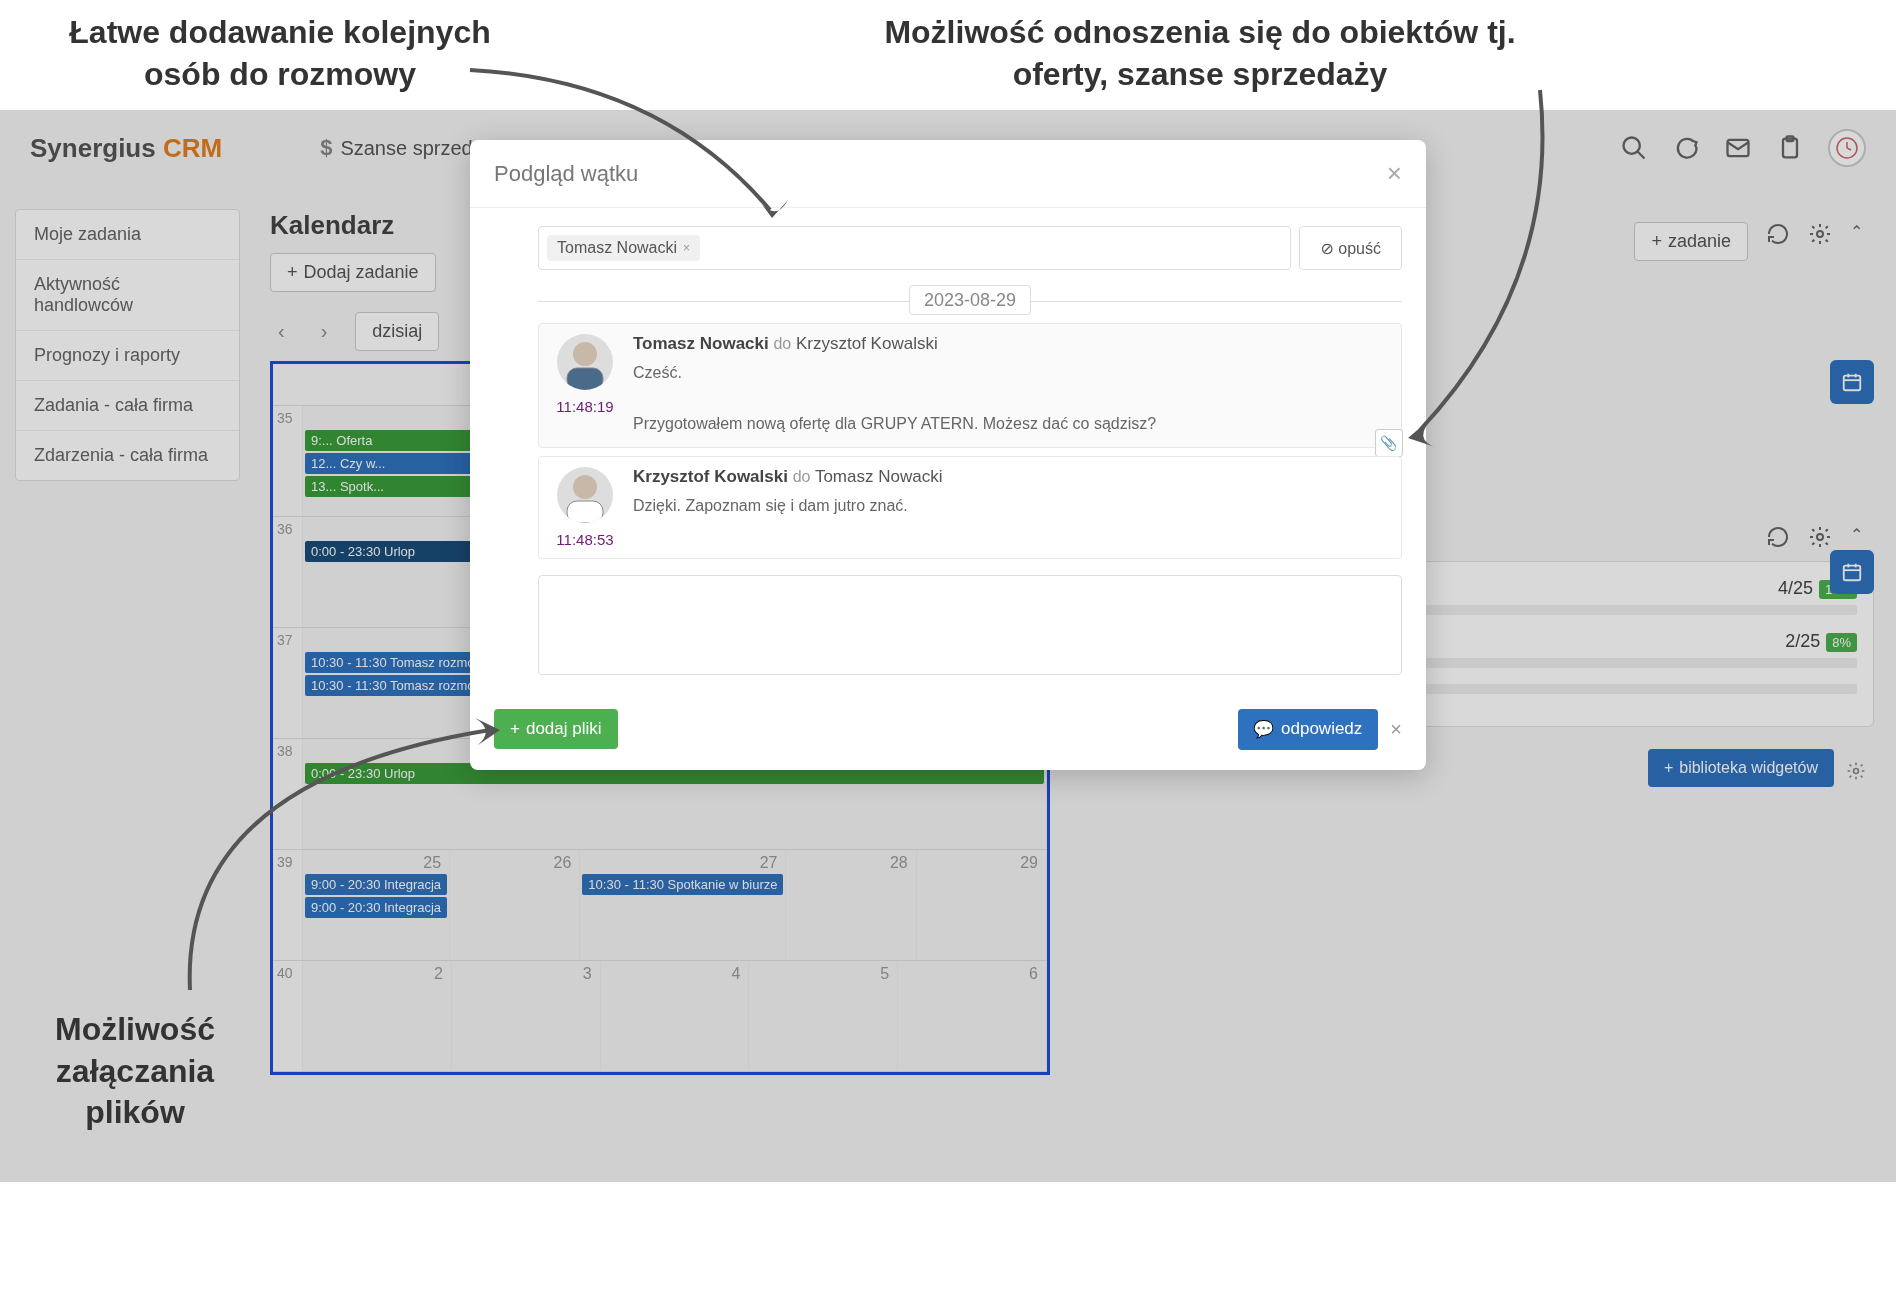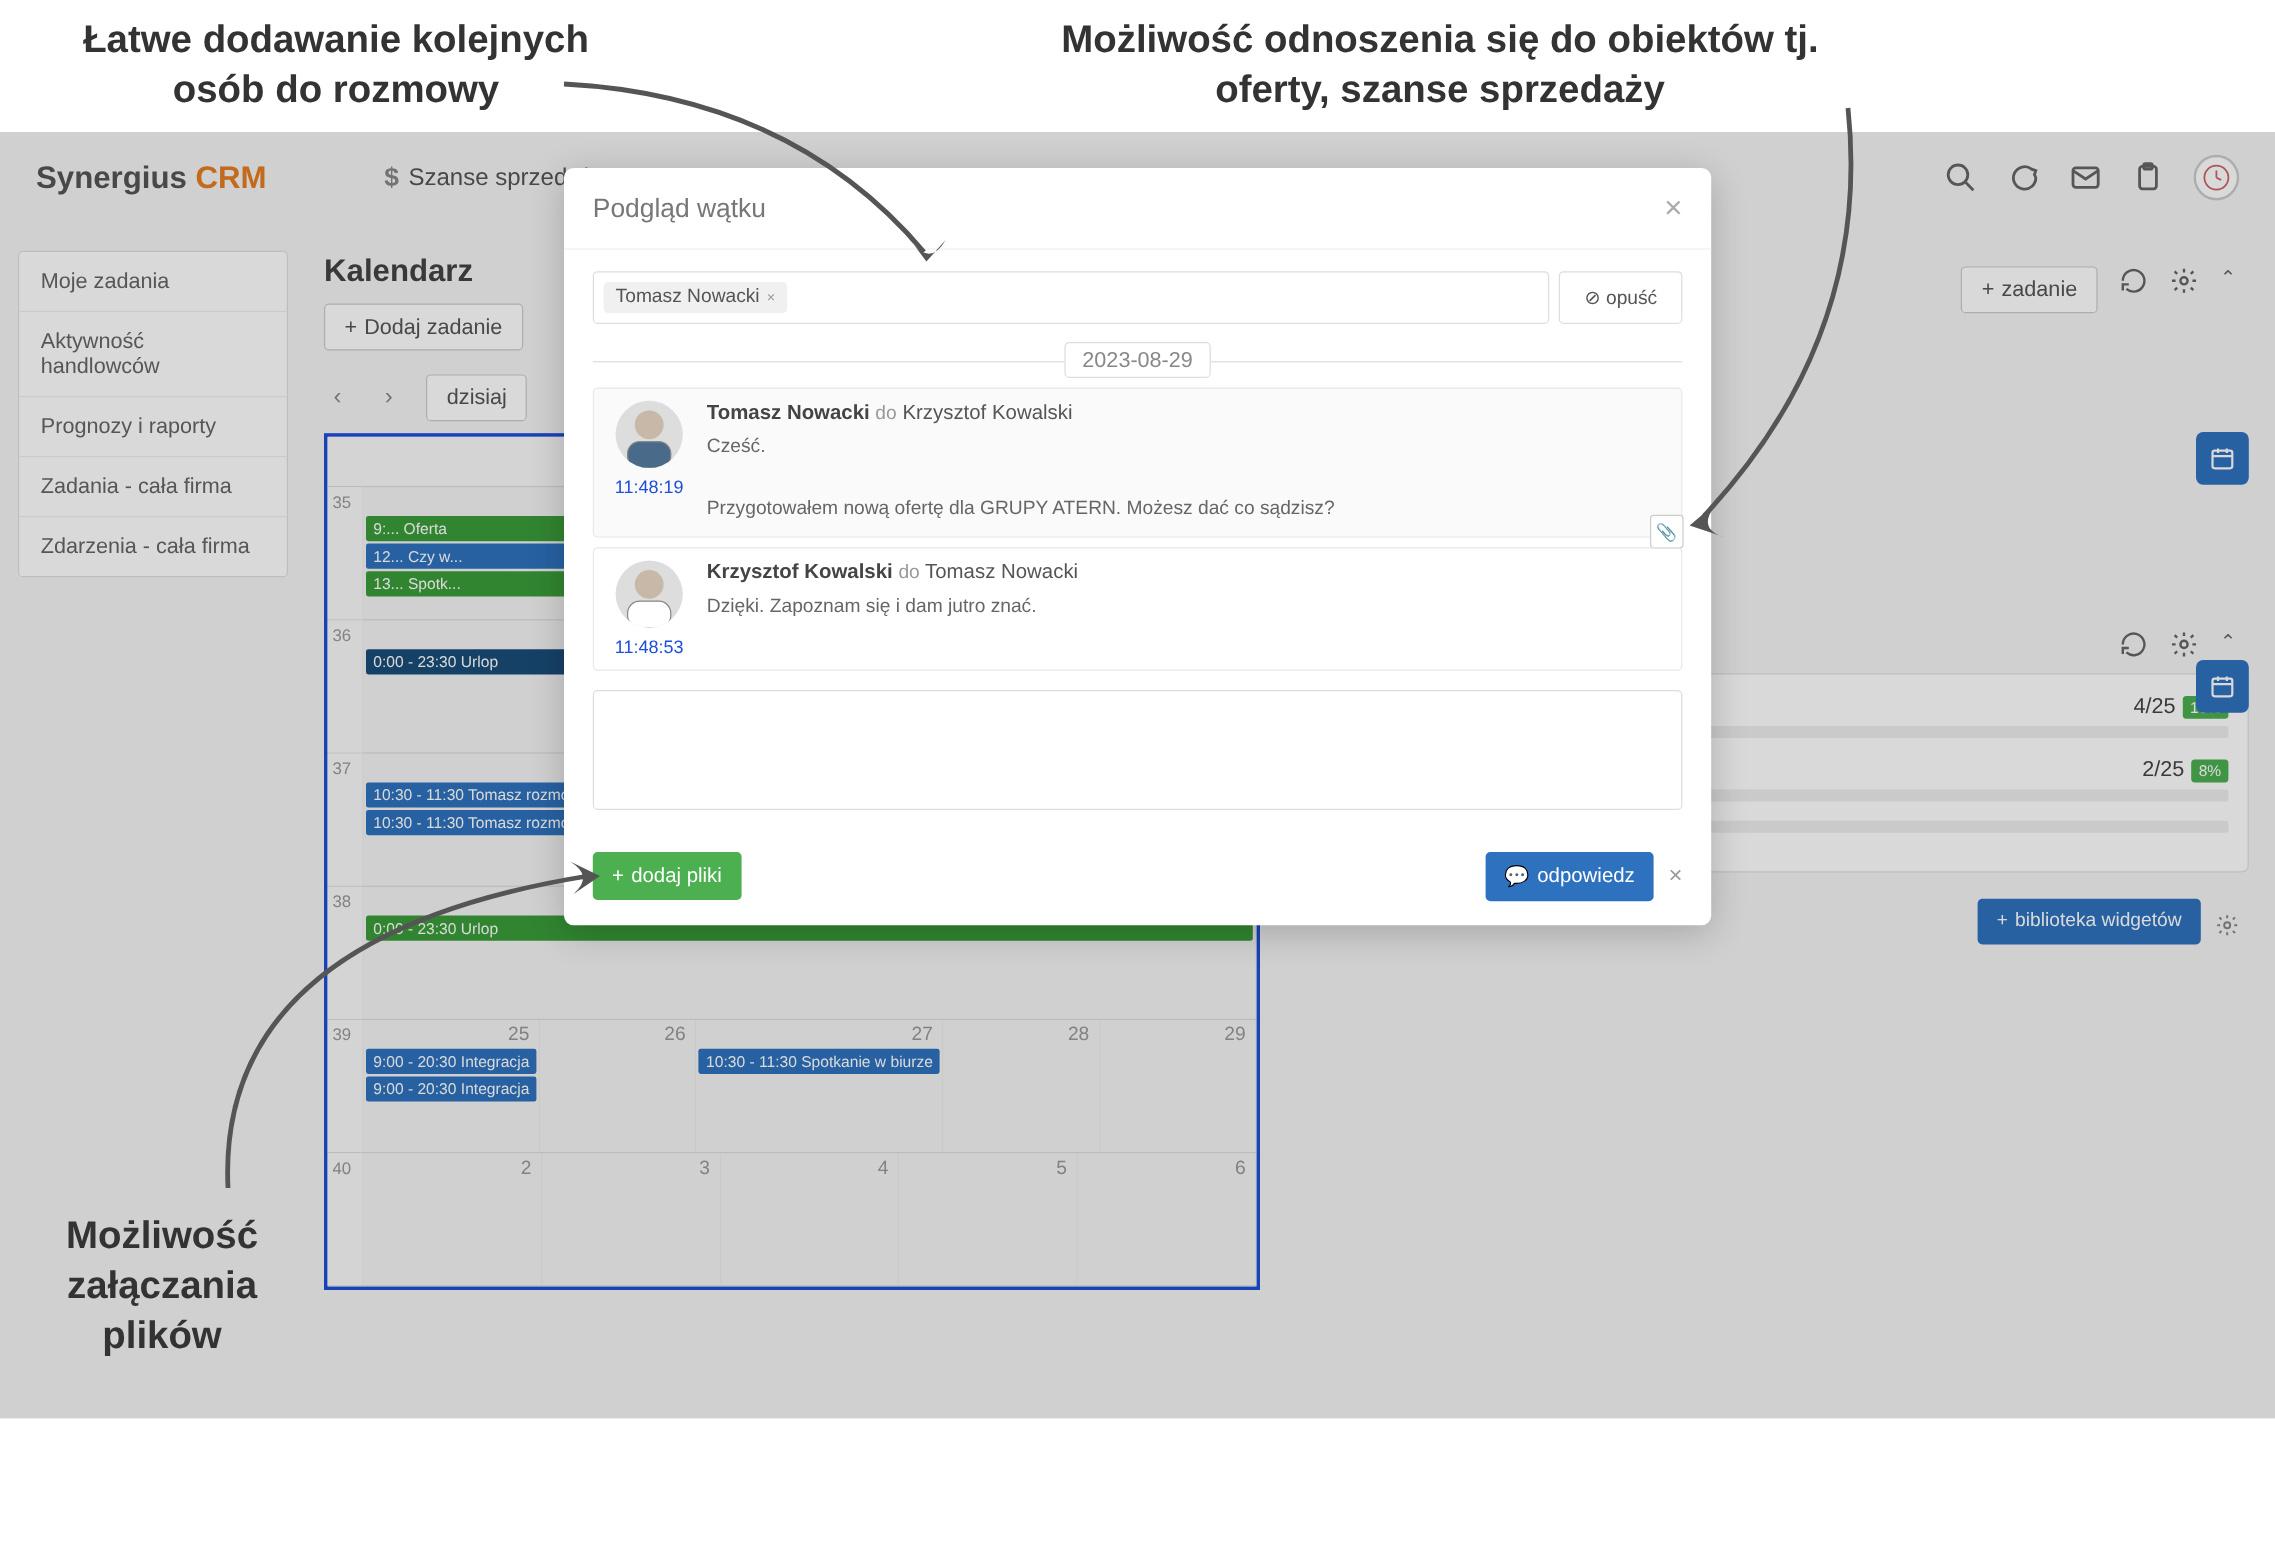--- a/index.html
+++ b/index.html
@@ -62,33 +62,33 @@
 .float-btn { position: absolute; right: 22px; width: 44px; height: 44px; background: #2e72bf; border-radius: 6px; display: flex; align-items: center; justify-content: center; color: #fff; z-index: 4; }
 
 
 .overlay { position: absolute; top: 110px; left: 0; right: 0; bottom: 118px; background: rgba(0,0,0,0.15); z-index: 100; }
 
 
 .modal { position: absolute; top: 140px; left: 470px; width: 956px; background: #fff; border-radius: 8px; box-shadow: 0 6px 30px rgba(0,0,0,0.2); z-index: 500; }
 .modal-header { padding: 18px 24px; border-bottom: 1px solid #eee; display: flex; justify-content: space-between; align-items: center; }
 .modal-title { font-size: 22px; color: #777; }
 .modal-close { font-size: 26px; color: #aaa; cursor: pointer; }
-.modal-body { padding: 18px 24px; }
+.modal-body { padding: 18px 24px; margin-left: 44px; }
 .chip-row { display: flex; gap: 8px; margin-bottom: 20px; }
 .chip-input { flex: 1; border: 1px solid #ddd; border-radius: 4px; padding: 8px; display: flex; align-items: center; gap: 6px; }
 .chip { background: #f0f0f0; padding: 4px 10px; border-radius: 4px; font-size: 16px; color: #555; display: inline-flex; align-items: center; gap: 6px; }
 .chip-x { color: #999; cursor: pointer; font-size: 12px; }
 .leave-btn { border: 1px solid #ddd; background: #fff; padding: 10px 20px; border-radius: 4px; font-size: 16px; color: #555; cursor: pointer; }
 .date-sep { text-align: center; position: relative; margin-bottom: 12px; }
 .date-sep::before { content: ''; position: absolute; top: 50%; left: 0; right: 0; height: 1px; background: #ddd; z-index: 0; }
 .date-sep span { background: #fff; padding: 4px 14px; border: 1px solid #ddd; border-radius: 4px; font-size: 18px; color: #888; position: relative; z-index: 1; }
 .msg { display: flex; gap: 12px; border: 1px solid #e8e8e8; border-radius: 4px; padding: 10px; margin-bottom: 8px; position: relative; }
 .msg-avatar { width: 72px; display: flex; flex-direction: column; align-items: center; }
 .msg-avatar-img { width: 56px; height: 56px; border-radius: 50%; background: #ddd; overflow: hidden; }
-.msg-time { font-size: 15px; color: #1d4ed8; margin-top: 8px; }
+.msg-time { font-size: 15px; color: #701a75; margin-top: 8px; }
 .msg-content { flex: 1; }
 .msg-header { font-size: 17px; margin-bottom: 6px; }
 .msg-sender { font-weight: 600; color: #444; }
 .msg-to { color: #999; font-size: 16px; }
 .msg-recipient { color: #555; }
 .msg-text { font-size: 16px; color: #666; line-height: 1.6; }
 .attach-box { position: absolute; right: -2px; bottom: -10px; width: 28px; height: 28px; border: 1px solid #ccc; background: #fff; border-radius: 3px; display: flex; align-items: center; justify-content: center; color: #888; font-size: 14px; }
 .reply-area { margin-top: 16px; }
 .reply-textarea { width: 100%; height: 100px; border: 1px solid #ddd; border-radius: 4px; padding: 10px; resize: none; font-family: inherit; font-size: 16px; }
 .modal-footer { padding: 12px 24px 20px; display: flex; align-items: center; }

